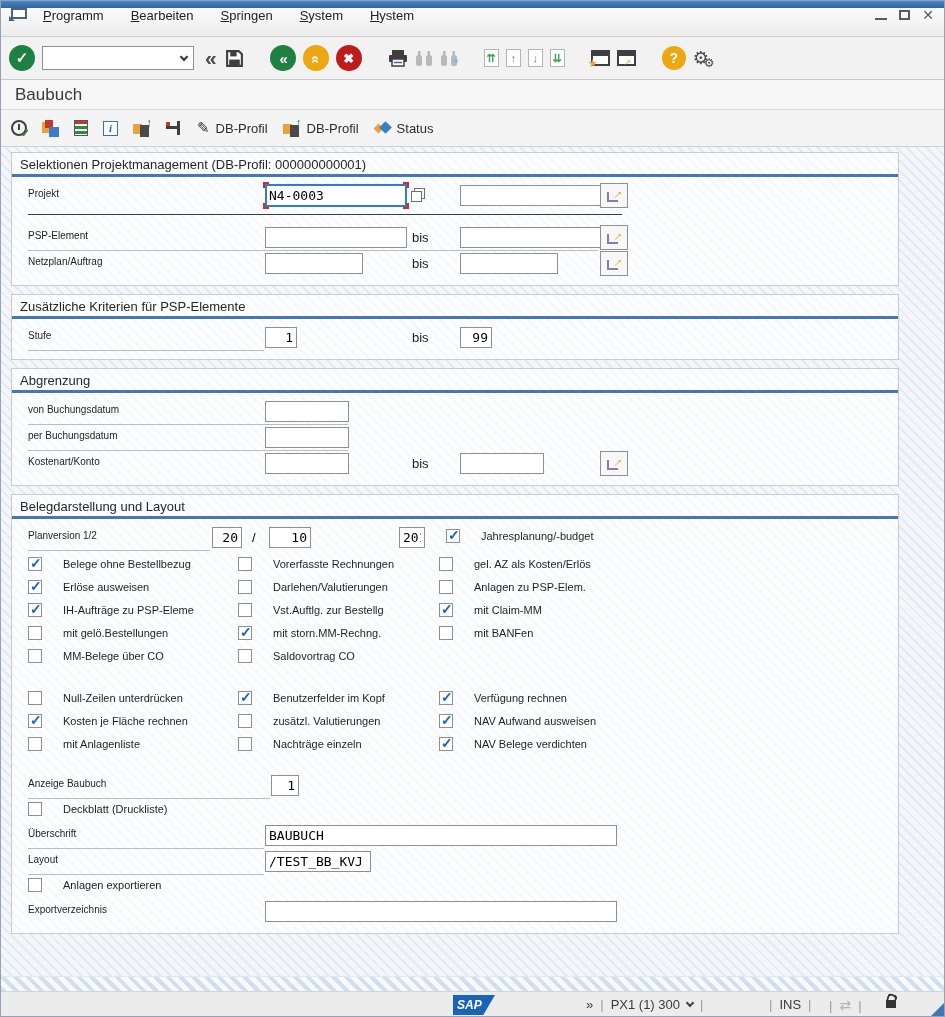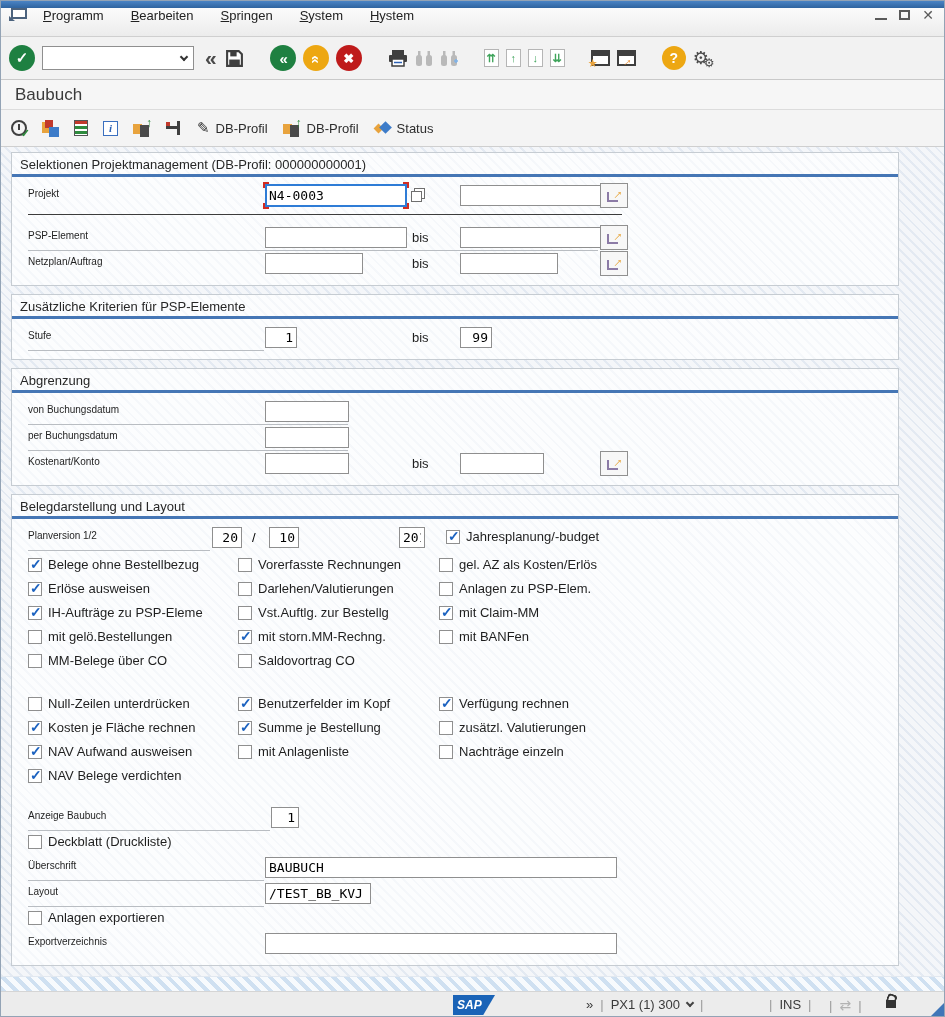--- a/index.html
+++ b/index.html
@@ -114,21 +114,21 @@
   .mc::after { content:""; position:absolute; left:0; top:3px; width:9px; height:9px; border:1px solid #6f6f6f; background:#fff; }
   .focuswrap { position:absolute; left:251px; top:0; width:146px; height:25px; }
   .focuswrap input { position:absolute; left:2px; top:1px; width:142px; height:23px;
     border:2px solid #2e7cd6; font:13px "DejaVu Sans Mono", monospace; padding:0 2px; outline:none; }
   .fc { position:absolute; width:6px; height:6px; }
   .fc.tl { left:0; top:-1px; border-left:2px solid #d22d22; border-top:2px solid #d22d22; }
   .fc.tr { right:0; top:-1px; border-right:2px solid #d22d22; border-top:2px solid #d22d22; }
   .fc.bl { left:0; bottom:-1px; border-left:2px solid #d22d22; border-bottom:2px solid #d22d22; }
   .fc.br { right:0; bottom:-1px; border-right:2px solid #d22d22; border-bottom:2px solid #d22d22; }
 
-  .cb { display:flex; align-items:center; gap:6px; font-size:13px; color:#1f1f1f; white-space:nowrap; }
+  .cb { display:flex; align-items:center; gap:21px; font-size:11px; color:#1f1f1f; white-space:nowrap; }
   .cb .box { width:14px; height:14px; border:1px solid #8f8f8f; background:#fff; position:relative; flex:0 0 auto; }
   .cb.checked .box::after { content:"✓"; position:absolute; left:1px; top:-3px;
                             color:#1d63c0; font-weight:bold; font-size:14px; }
   .cb.abs { position:absolute; }
   .cbgrid { display:grid; grid-template-columns:210px 201px auto; row-gap:9px; padding-left:16px; }
 
   .slash { position:absolute; left:240px; top:5px; font-size:13px; }
 
   
   .band { height:15px;
@@ -379,21 +379,21 @@
       </div>
     </div>
 
     <div class="section">
       <div class="sectitle">Belegdarstellung und Layout</div>
       <div class="secbody">
         <div class="frow">
           <span class="lbl">Planversion 1/2</span>
           <input class="fld ra" style="left: 200px; width: 30px;" value="20">
           <span class="slash">/</span>
-          <input class="fld ra" style="left: 257px; width: 30px;" value="10">
+          <input class="fld ra" style="left: 257px; width: 42px;" value="10">
           <input class="fld ra" style="left: 387px; width: 26px;" value="2016">
           <label class="cb abs checked" style="left:434px;top:4px;">
             <span class="box"></span>
             <span>Jahresplanung/-budget</span>
           </label>
           <i class="uline" style="width:182px;"></i>
         </div>
         <div style="height:6px;"></div>
         <div class="cbgrid">
           <label class="cb checked">
@@ -463,24 +463,20 @@
               <span class="box"></span>
               <span>Benutzerfelder im Kopf</span>
             </label>
           <label class="cb checked">
               <span class="box"></span>
               <span>Verfügung rechnen</span>
             </label>
           <label class="cb checked">
               <span class="box"></span>
               <span>Kosten je Fläche rechnen</span>
-            </label>
-          <label class="cb checked">
-              <span class="box"></span>
-              <span>Summe je Bestellung</span>
             </label>
           <label class="cb">
               <span class="box"></span>
               <span>zusätzl. Valutierungen</span>
             </label>
           <label class="cb checked">
               <span class="box"></span>
               <span>NAV Aufwand ausweisen</span>
             </label>
           <label class="cb">

